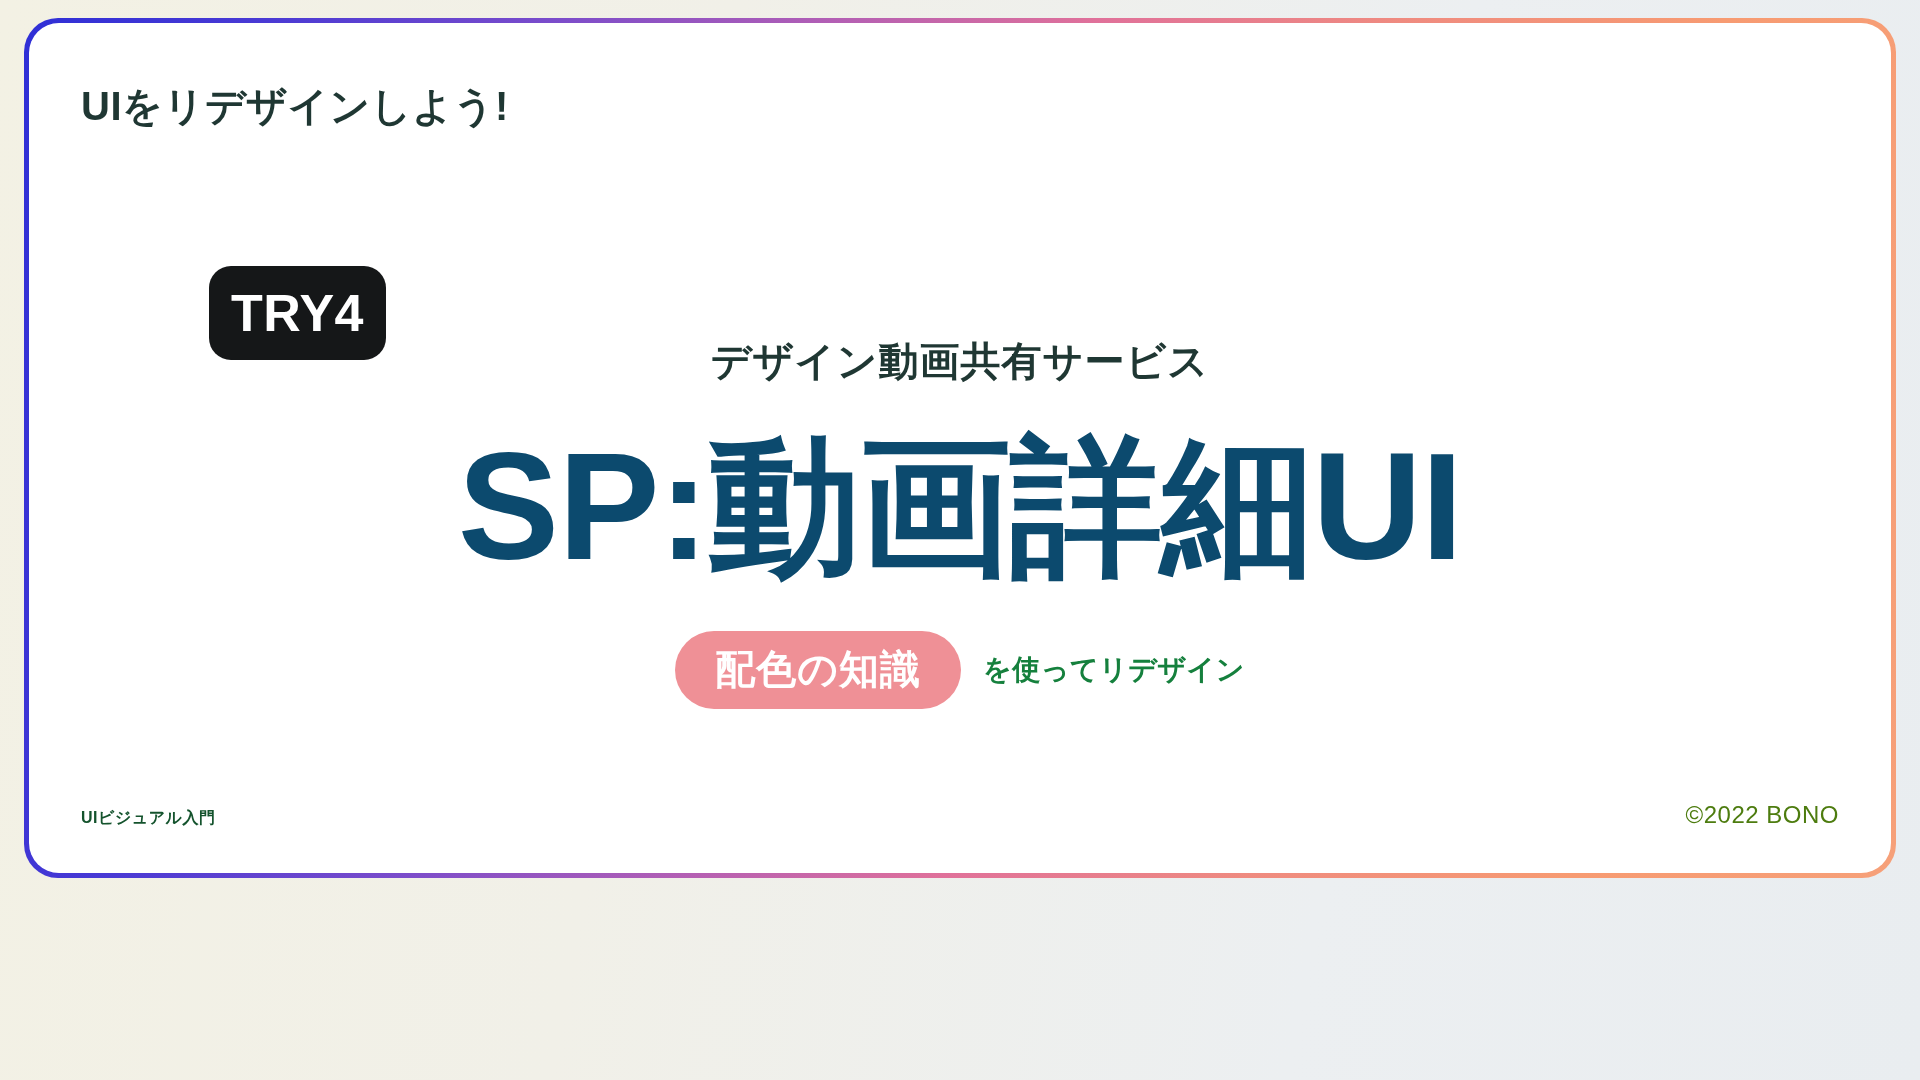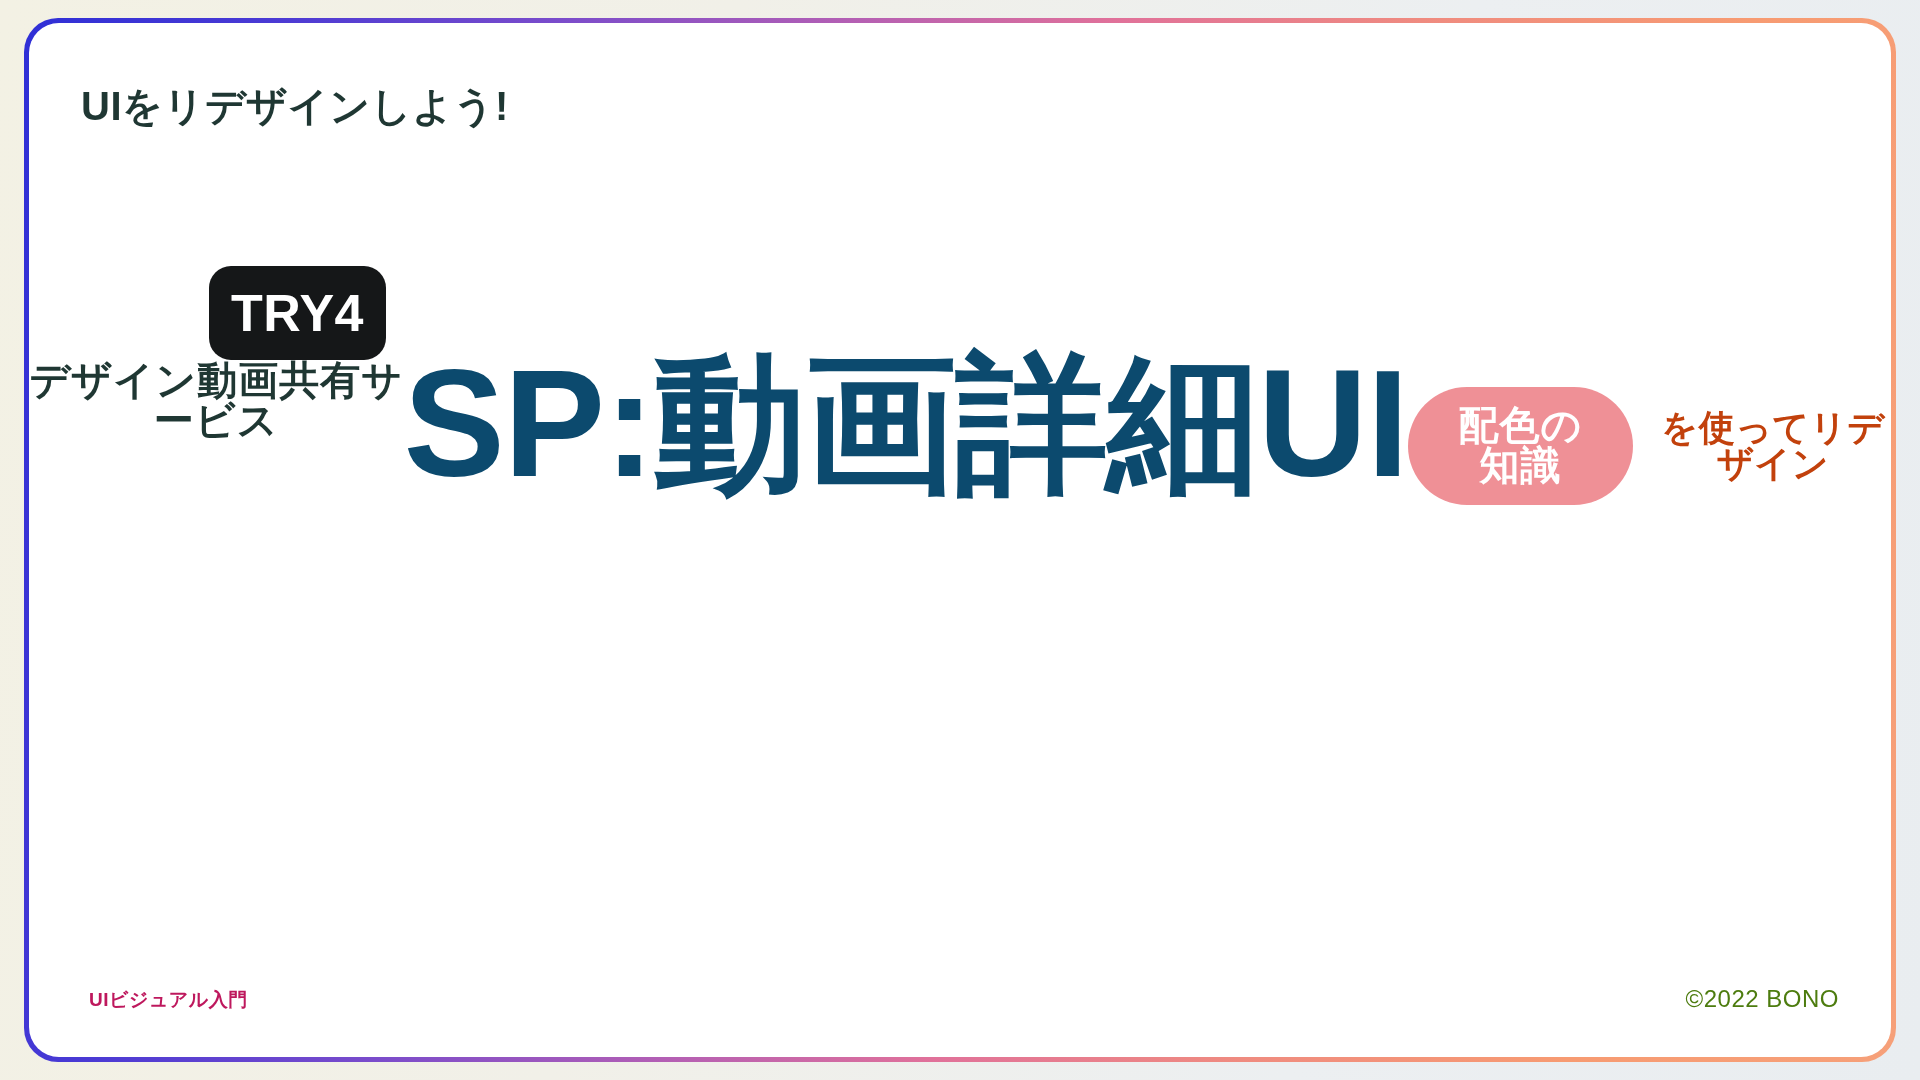--- a/index.html
+++ b/index.html
@@ -13,21 +13,21 @@
     font-family: "Liberation Sans", "DejaVu Sans", sans-serif;
     background: linear-gradient(100deg, #f3f1e4 0%, #f1f0e8 35%, #eceff1 70%, #e9edf0 100%);
   }
 
   
   .slide-frame {
     position: absolute;
     left: 24px;
     top: 18px;
     width: 1872px;
-    height: 1044px;
+    height: 860px;
     box-sizing: border-box;
     border-radius: 34px;
     padding: 5px;               
     background: linear-gradient(100deg,
                 #2f2fd6 0%,
                 #4a3ad4 12%,
                 #7a4ccb 26%,
                 #b35fb4 40%,
                 #e0719a 53%,
                 #ef8b80 68%,
@@ -76,20 +76,21 @@
     letter-spacing: 0.5px;
   }
 
   
   .center-stack {
     position: absolute;
     left: 0;
     top: 318px;
     width: 100%;
     display: flex;
+    flex-direction: column;
     align-items: center;
     text-align: center;
   }
   .eyebrow {
     font-size: 40px;
     font-weight: 700;
     color: #1f3733;
     letter-spacing: 1px;
     line-height: 1;
     margin-bottom: 46px;
@@ -118,36 +119,36 @@
     background: #ef9096;
     color: #ffffff;
     font-size: 40px;
     font-weight: 700;
     letter-spacing: 1px;
     border-radius: 999px;
     padding: 18px 40px 20px 40px;
     line-height: 1;
   }
   .pill-suffix {
-    font-size: 36px;
+    font-size: 28px;
     font-weight: 700;
-    color: #c2410c;
+    color: #15803d;
     margin-left: 22px;
     letter-spacing: 0.5px;
     line-height: 1;
   }
 
   
   .footer-left {
     position: absolute;
-    left: 60px;
+    left: 52px;
     bottom: 44px;
-    font-size: 19px;
+    font-size: 16px;
     font-weight: 700;
-    color: #be185d;
+    color: #14532d;
     letter-spacing: 0.5px;
   }
   .footer-right {
     position: absolute;
     right: 52px;
     bottom: 44px;
     font-size: 24px;
     font-weight: 400;
     color: #4d7c0f;
     letter-spacing: 0.5px;

